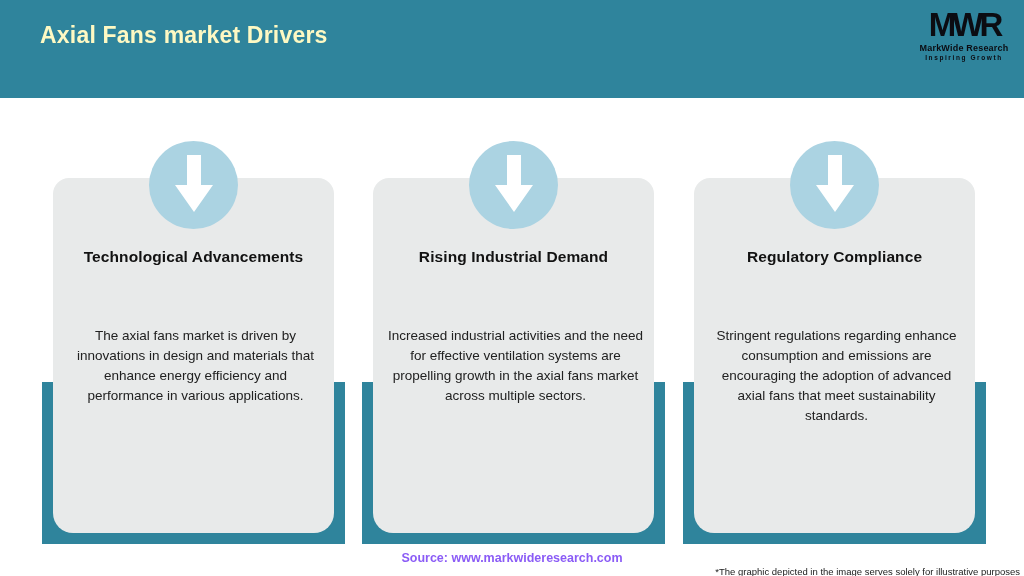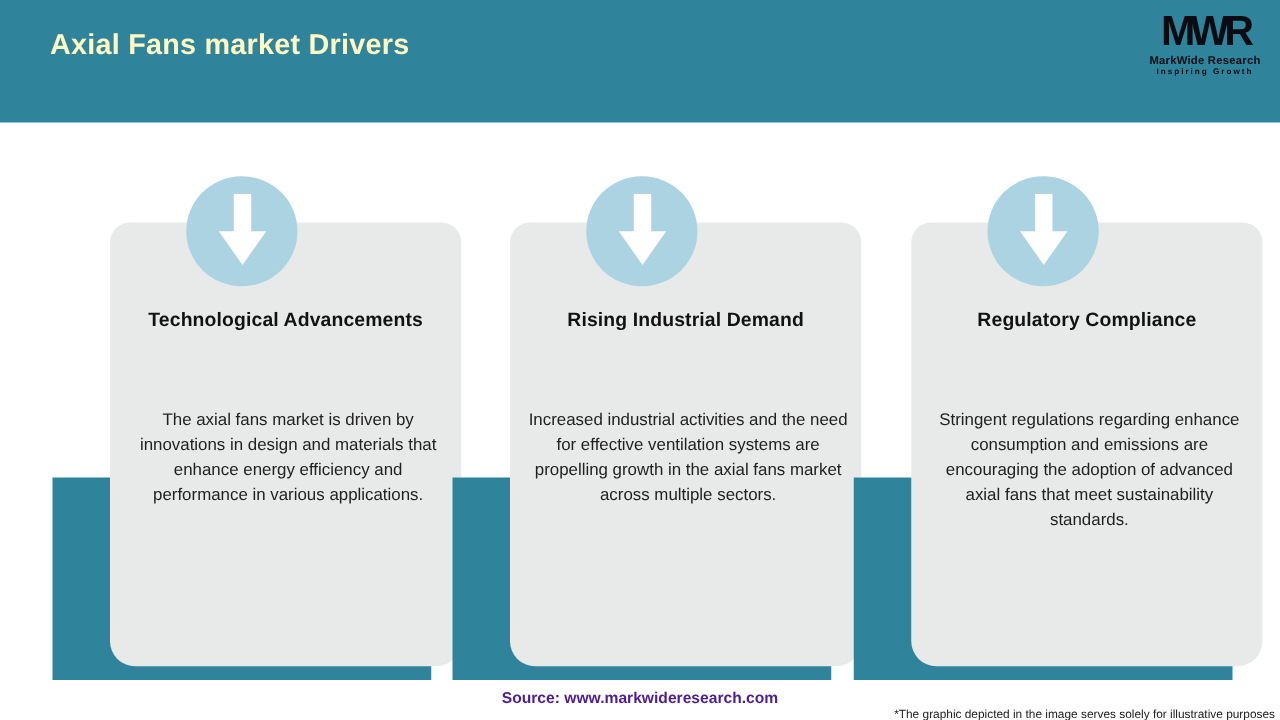--- a/index.html
+++ b/index.html
@@ -74,21 +74,20 @@
     left: 0; top: 242px;
     width: 303px; height: 162px;
     background: #2f849c;
   }
   .card {
     position: absolute;
     left: 11px; top: 38px;
     width: 281px; height: 355px;
     background: #e8eaea;
     border-radius: 16px 16px 20px 20px;
-    margin-left: 35px;
   }
   .card-title {
     position: absolute;
     left: 0; right: 0;
     top: 70px;
     text-align: center;
     font-size: 15.5px;
     font-weight: bold;
     color: #121212;
     letter-spacing: 0.1px;
@@ -116,21 +115,21 @@
   .circle svg { display: block; }
 
   
   .source-line {
     position: absolute;
     left: 0; right: 0;
     top: 551px;
     text-align: center;
     font-size: 12.5px;
     font-weight: bold;
-    color: #4c1d95;
+    color: #8b5cf6;
   }
   .disclaimer {
     position: absolute;
     right: 4px;
     top: 556px;
     font-size: 9.5px;
     color: #1a1a1a;
     margin-top: 10px;
   }
 </style>

